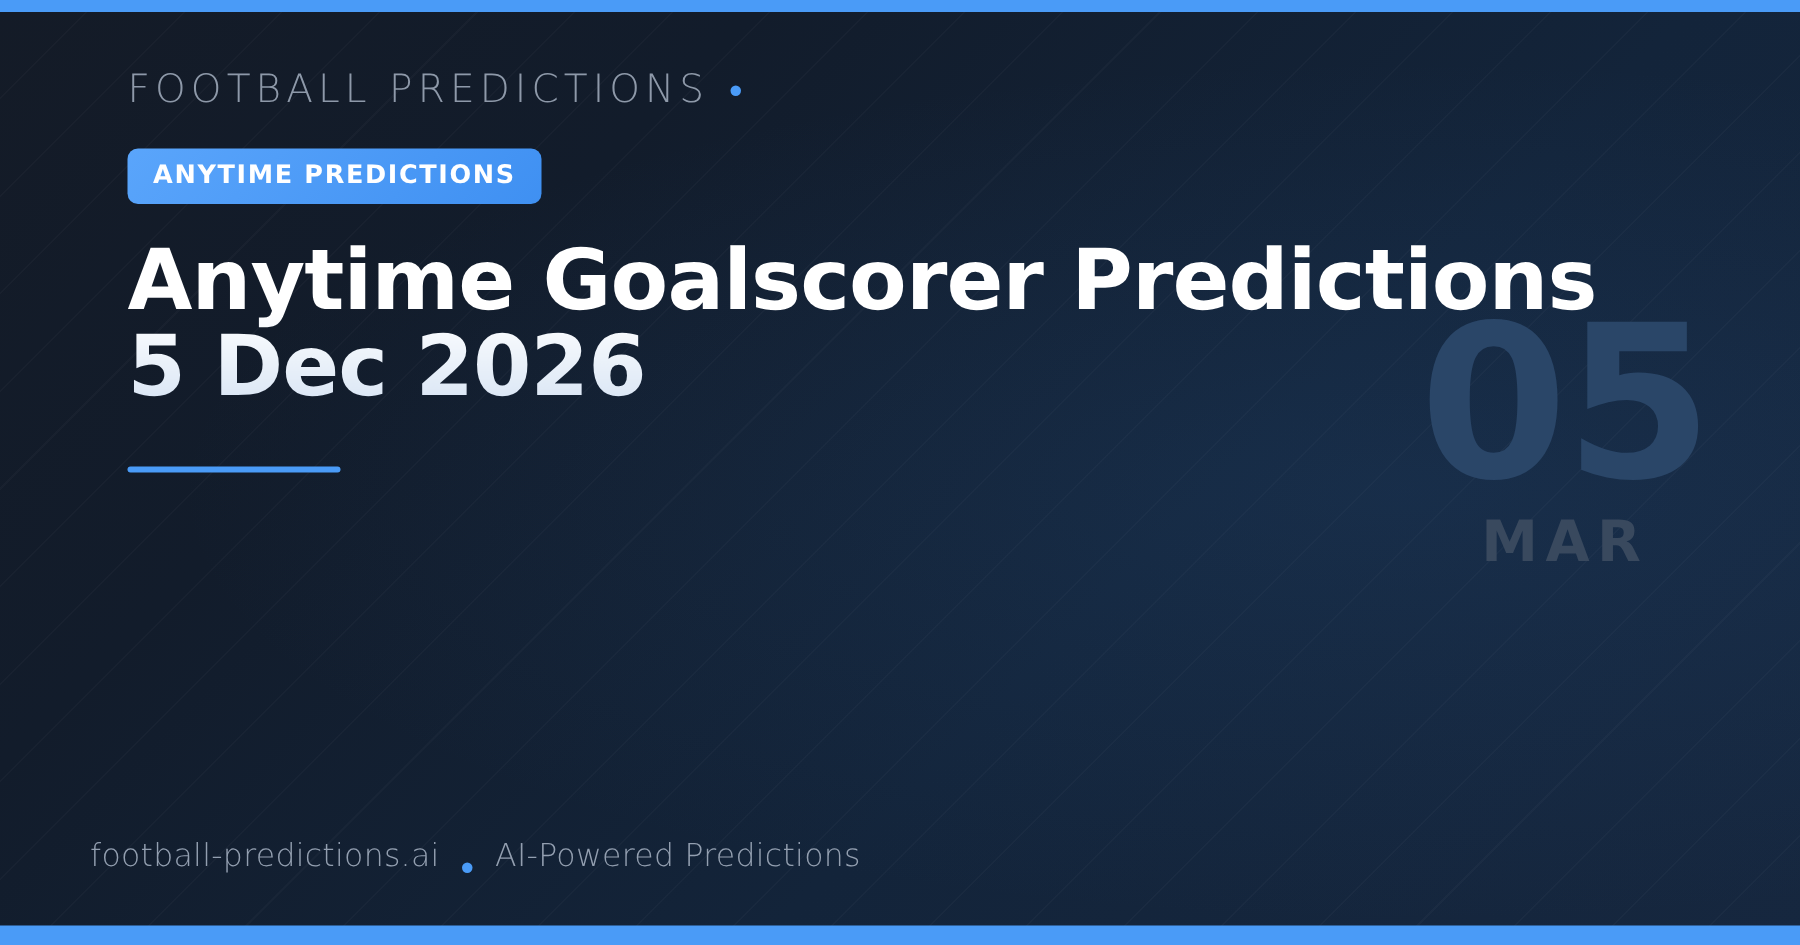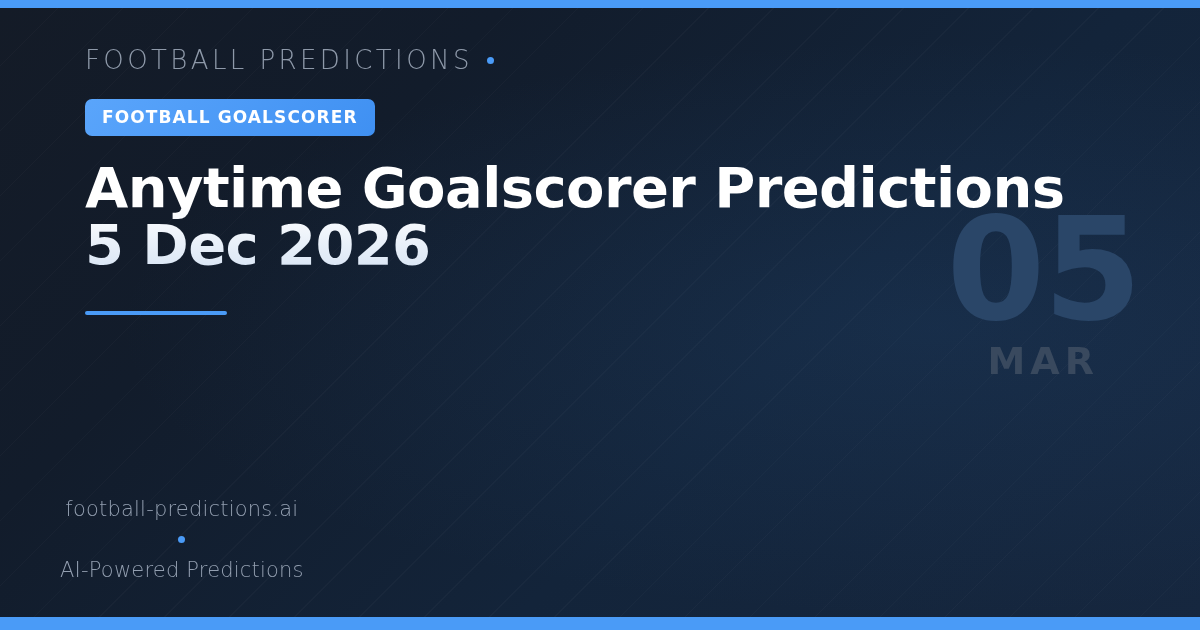--- a/index.html
+++ b/index.html
@@ -133,24 +133,23 @@
     width:142px; height:4px;
     border-radius:2px;
     background:#4a9bf7;
   }
 
   
   #footer {
     position:absolute;
     left:60px; bottom:48px;
     display:flex;
-    align-items:center;
+    align-items:flex-end;
     gap:15px;
     z-index:3;
-    flex-direction:column;
   }
   #site-url, #tagline {
     font-size:21px;
     font-weight:300;
     color:#939fb0;
     font-family:"DejaVu Sans", sans-serif;
     letter-spacing:0.2px;
     white-space:nowrap;
   }
 </style>
@@ -170,21 +169,21 @@
     <div id="date-month">MAR</div>
   </div>
 
   <div id="content">
 
     <div id="eyebrow-row">
       <span id="eyebrow">FOOTBALL PREDICTIONS</span>
       <span class="dot"></span>
     </div>
 
-    <div id="badge">FOOTBALL GOALSCORER</div>
+    <div id="badge">ANYTIME PREDICTIONS</div>
 
     <h1 id="title">Anytime Goalscorer Predictions 5 Dec 2026</h1>
 
     <div id="accent-line"></div>
 
   </div>
 
   <div id="footer">
     <span id="site-url">football-predictions.ai</span>
     <span class="dot"></span>

